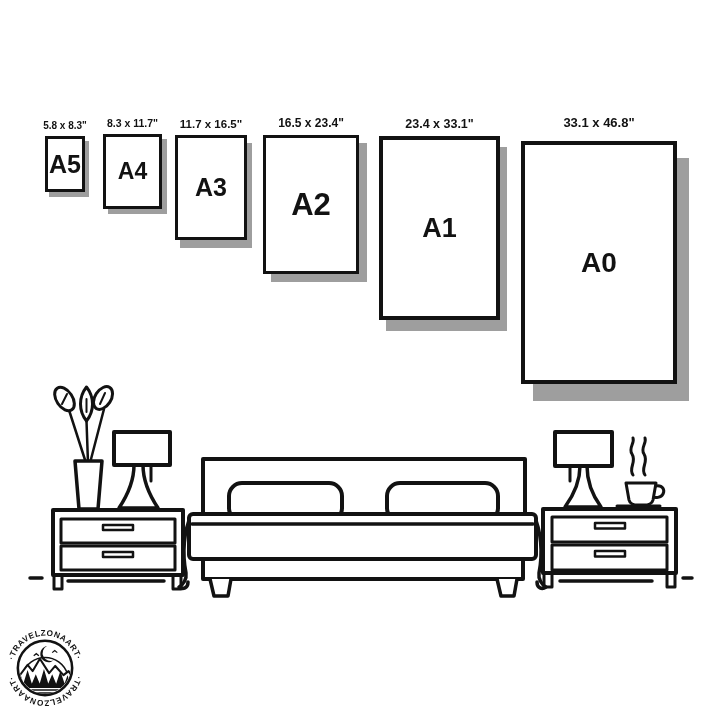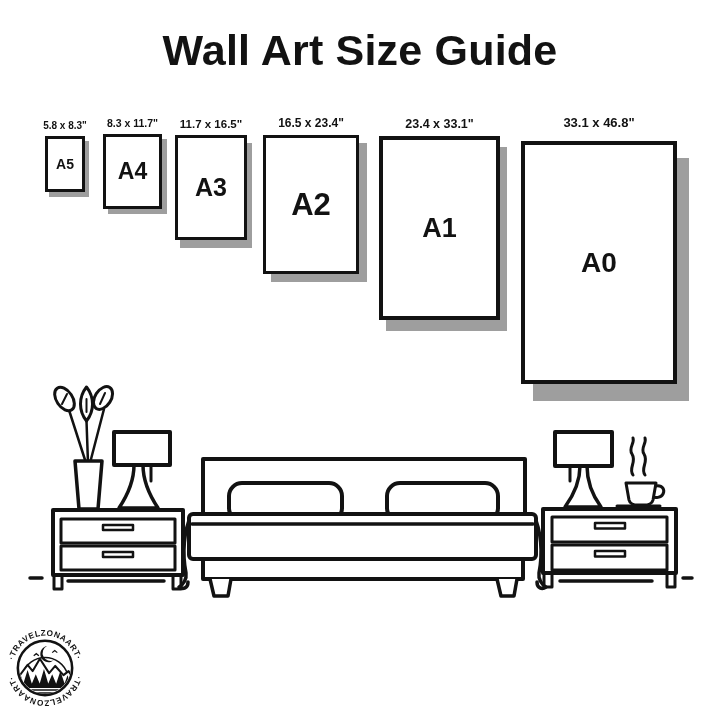--- a/index.html
+++ b/index.html
@@ -42,21 +42,21 @@
   .fg-a1 .paper{box-shadow:7px 11px 0 0 #9e9e9e;border-width:4px;}
   .fg-a0 .paper{box-shadow:12px 17px 0 0 #9e9e9e;border-width:4px;margin-top:6px;}
 
   .fg-a5 .size-label{font-size:10px;}
   .fg-a4 .size-label{font-size:10.5px;}
   .fg-a3 .size-label{font-size:11.5px;}
   .fg-a2 .size-label{font-size:12px;}
   .fg-a1 .size-label{font-size:12.5px;}
   .fg-a0 .size-label{font-size:13px;}
 
-  .fg-a5 .code{font-size:14px;}
+  .fg-a5 .code{font-size:25px;}
   .fg-a4 .code{font-size:23px;}
   .fg-a3 .code{font-size:25px;}
   .fg-a2 .code{font-size:31px;}
   .fg-a1 .code{font-size:27px;}
   .fg-a0 .code{font-size:28px;}
 
   
   .scene{position:absolute;left:0;top:370px;width:720px;height:240px;}
 
   
@@ -64,21 +64,20 @@
   .website{
     position:absolute;left:553px;top:669px;transform:translateX(-50%);
     font-size:31px;font-weight:700;letter-spacing:0.2px;white-space:nowrap;color:#121212;
   }
 </style>
 </head>
 <body>
 
 <div class="canvas">
 
-  <div class="title">Wall Art Size Guide</div>
 
   <div class="frame-group fg-a5">
     <div class="size-label">5.8 x 8.3"</div>
     <div class="paper">
       <span class="code">A5</span>
     </div>
   </div>
   <div class="frame-group fg-a4">
     <div class="size-label">8.3 x 11.7"</div>
     <div class="paper">

